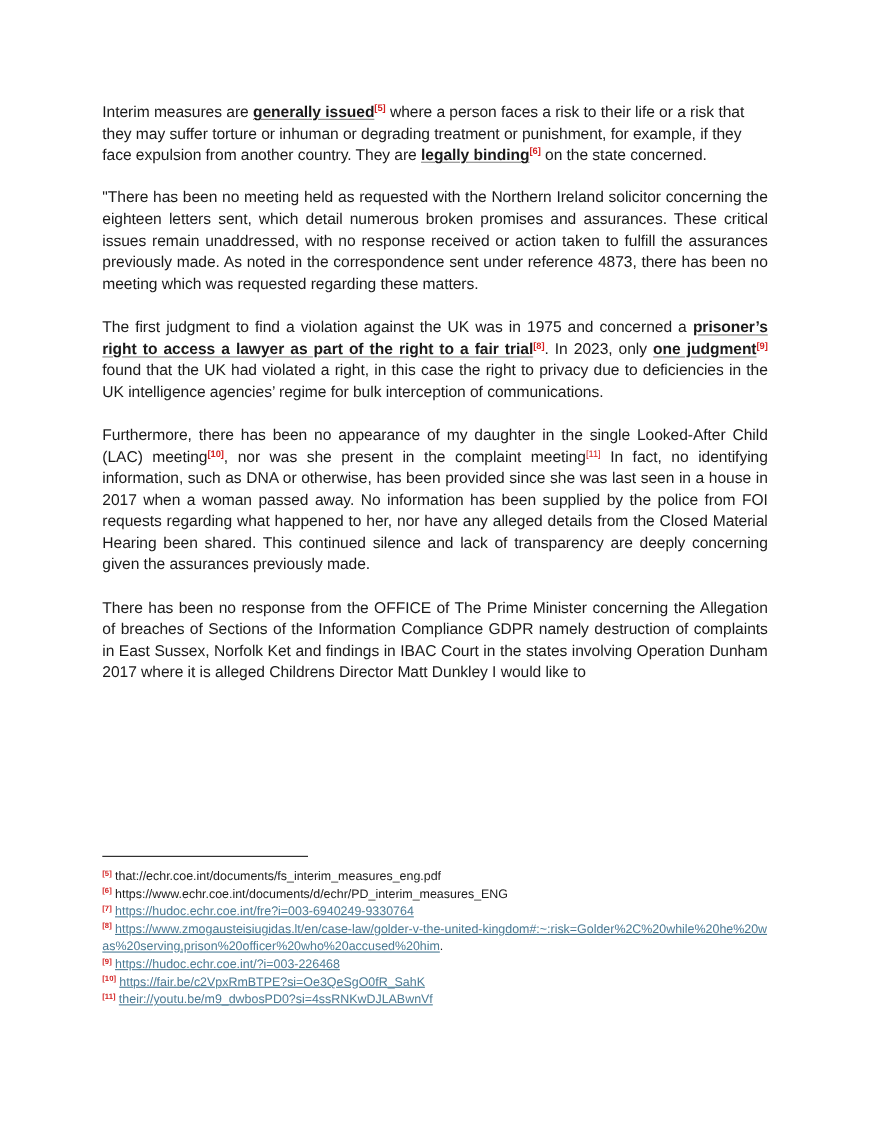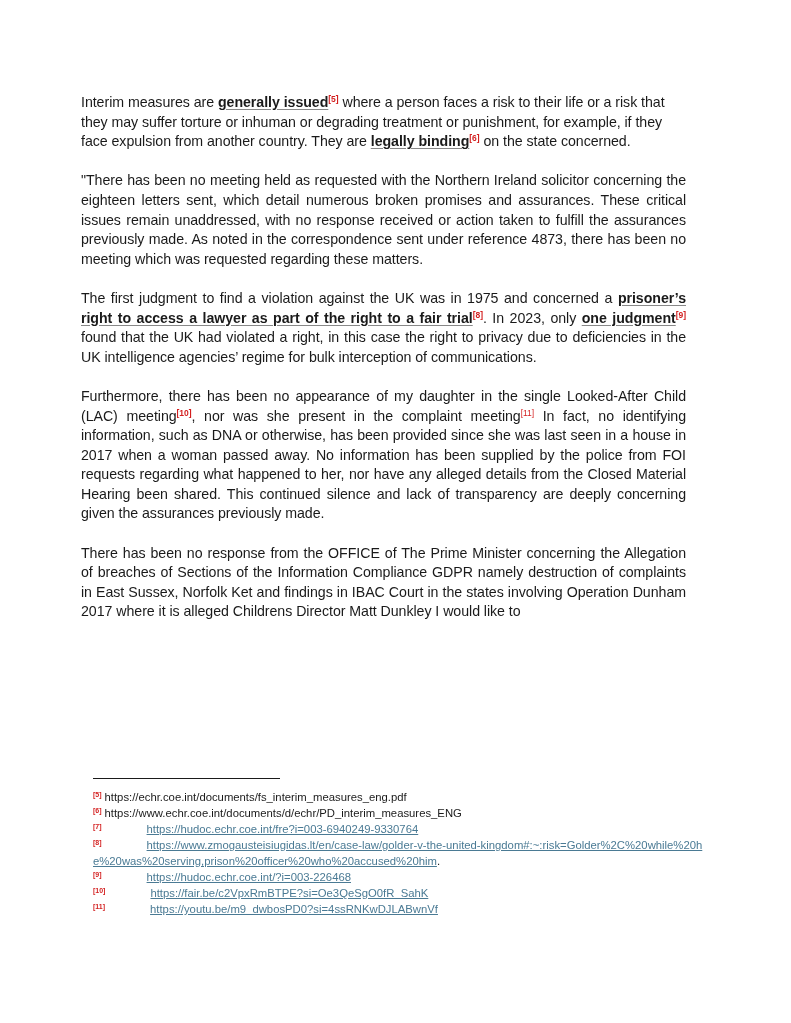--- a/index.html
+++ b/index.html
@@ -10,21 +10,21 @@
     body {
       width: 791px;
       height: 1023px;
       position: relative;
       overflow: hidden;
       font-family: "Liberation Sans", "DejaVu Sans", sans-serif;
       color: #1a1a1a;
     }
     .page {
       position: absolute;
-      left: 81px;
+      left: 93px;
       top: 93px;
       width: 605px;
     }
     .para {
       font-size: 14.2px;
       line-height: 19.6px;
       margin: 0 0 19.6px 0;
       text-align: justify;
       letter-spacing: -0.05px;
     }
@@ -68,21 +68,20 @@
     .fn sup {
       font-size: 7px;
       vertical-align: 4px;
       margin-right: 3px;
     }
     .fn .url { color: #1a1a1a; }
     .fn .url.link {
       color: #4a7a94;
       text-decoration: underline;
       text-decoration-color: #4a7a94;
-      margin-left: 42px;
     }
   </style>
 </head>
 <body>
 
 <div class="page">
 
   <p class="para left">
     <span>Interim measures are </span><a class="bold-link">generally issued</a><sup>[5]</sup><span> where a person faces a risk to their life or a risk that they may suffer torture or inhuman or degrading treatment or punishment, for example, if they face expulsion from another country. They are </span><a class="bold-link">legally binding</a><sup>[6]</sup><span> on the state concerned.</span>
   </p>
@@ -103,33 +102,33 @@
   <p class="para">
     <span>There has been no response from the OFFICE of The Prime Minister concerning the Allegation of breaches of Sections of the Information Compliance GDPR namely destruction of complaints in East Sussex, Norfolk Ket and findings in IBAC Court in the states involving Operation Dunham 2017  where it is alleged Childrens Director Matt Dunkley  I would like to</span>
   </p>
 
 </div>
 
 <div class="fn-rule"></div>
 
 <div class="footnotes">
   <p class="fn">
-    <sup>[5]</sup><span class="url">https://echr.coe.int/documents/fs_interim_measures_eng.pdf</span>
+    <sup>[5]</sup><span class="url">that://echr.coe.int/documents/fs_interim_measures_eng.pdf</span>
   </p>
   <p class="fn">
     <sup>[6]</sup><span class="url">https://www.echr.coe.int/documents/d/echr/PD_interim_measures_ENG</span>
   </p>
   <p class="fn">
     <sup>[7]</sup><a class="url link">https://hudoc.echr.coe.int/fre?i=003-6940249-9330764</a>
   </p>
   <p class="fn">
     <sup>[8]</sup><a class="url link">https://www.zmogausteisiugidas.lt/en/case-law/golder-v-the-united-kingdom#:~:risk=Golder%2C%20while%20he%20was%20serving,prison%20officer%20who%20accused%20him</a><span>.</span>
   </p>
   <p class="fn">
     <sup>[9]</sup><a class="url link">https://hudoc.echr.coe.int/?i=003-226468</a>
   </p>
   <p class="fn">
     <sup>[10]</sup><a class="url link">https://fair.be/c2VpxRmBTPE?si=Oe3QeSgO0fR_SahK</a>
   </p>
   <p class="fn">
-    <sup>[11]</sup><a class="url link">https://youtu.be/m9_dwbosPD0?si=4ssRNKwDJLABwnVf</a>
+    <sup>[11]</sup><a class="url link">their://youtu.be/m9_dwbosPD0?si=4ssRNKwDJLABwnVf</a>
   </p>
 </div>
 
 </body></html>

